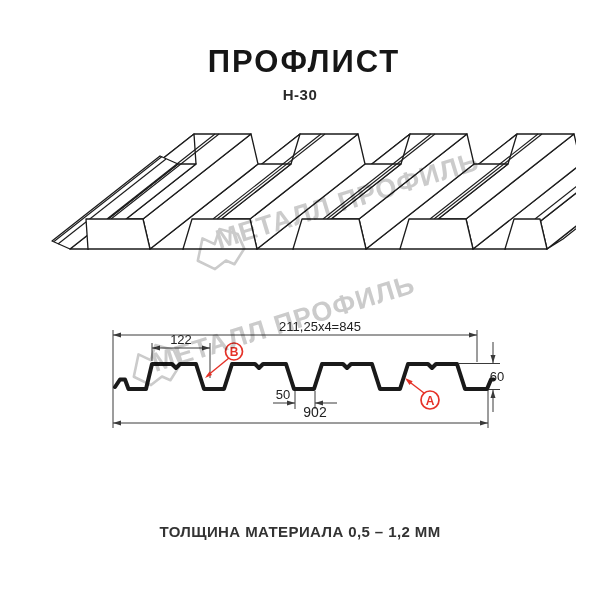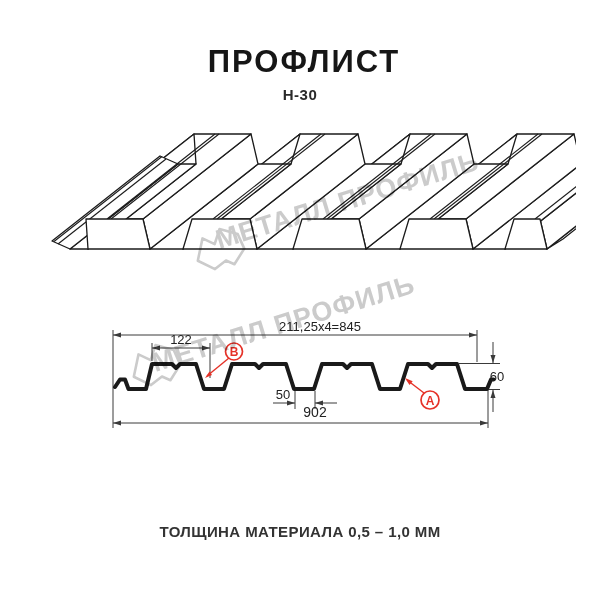--- a/index.html
+++ b/index.html
@@ -163,14 +163,14 @@
       <text class="wmtext" transform="translate(350,209) rotate(-17)" x="0" y="0">МЕТАЛЛ ПРОФИЛЬ</text>
     </g>
     <g class="wm">
       <g transform="translate(155,364) rotate(-17)">
         <path class="wmlogo" d="M-24,6 L-13,-14 L-3,-5 L6,-18 L22,-8 L24,8 L10,20 L3,14 L-10,19 Z"></path>
       </g>
       <text class="wmtext" transform="translate(286,332) rotate(-17)" x="0" y="0">МЕТАЛЛ ПРОФИЛЬ</text>
     </g>
   </svg>
 
-  <div class="footer">ТОЛЩИНА МАТЕРИАЛА 0,5 – 1,0 ММ</div>
+  <div class="footer">ТОЛЩИНА МАТЕРИАЛА 0,5 – 1,2 ММ</div>
 </div>
 
 </body></html>

